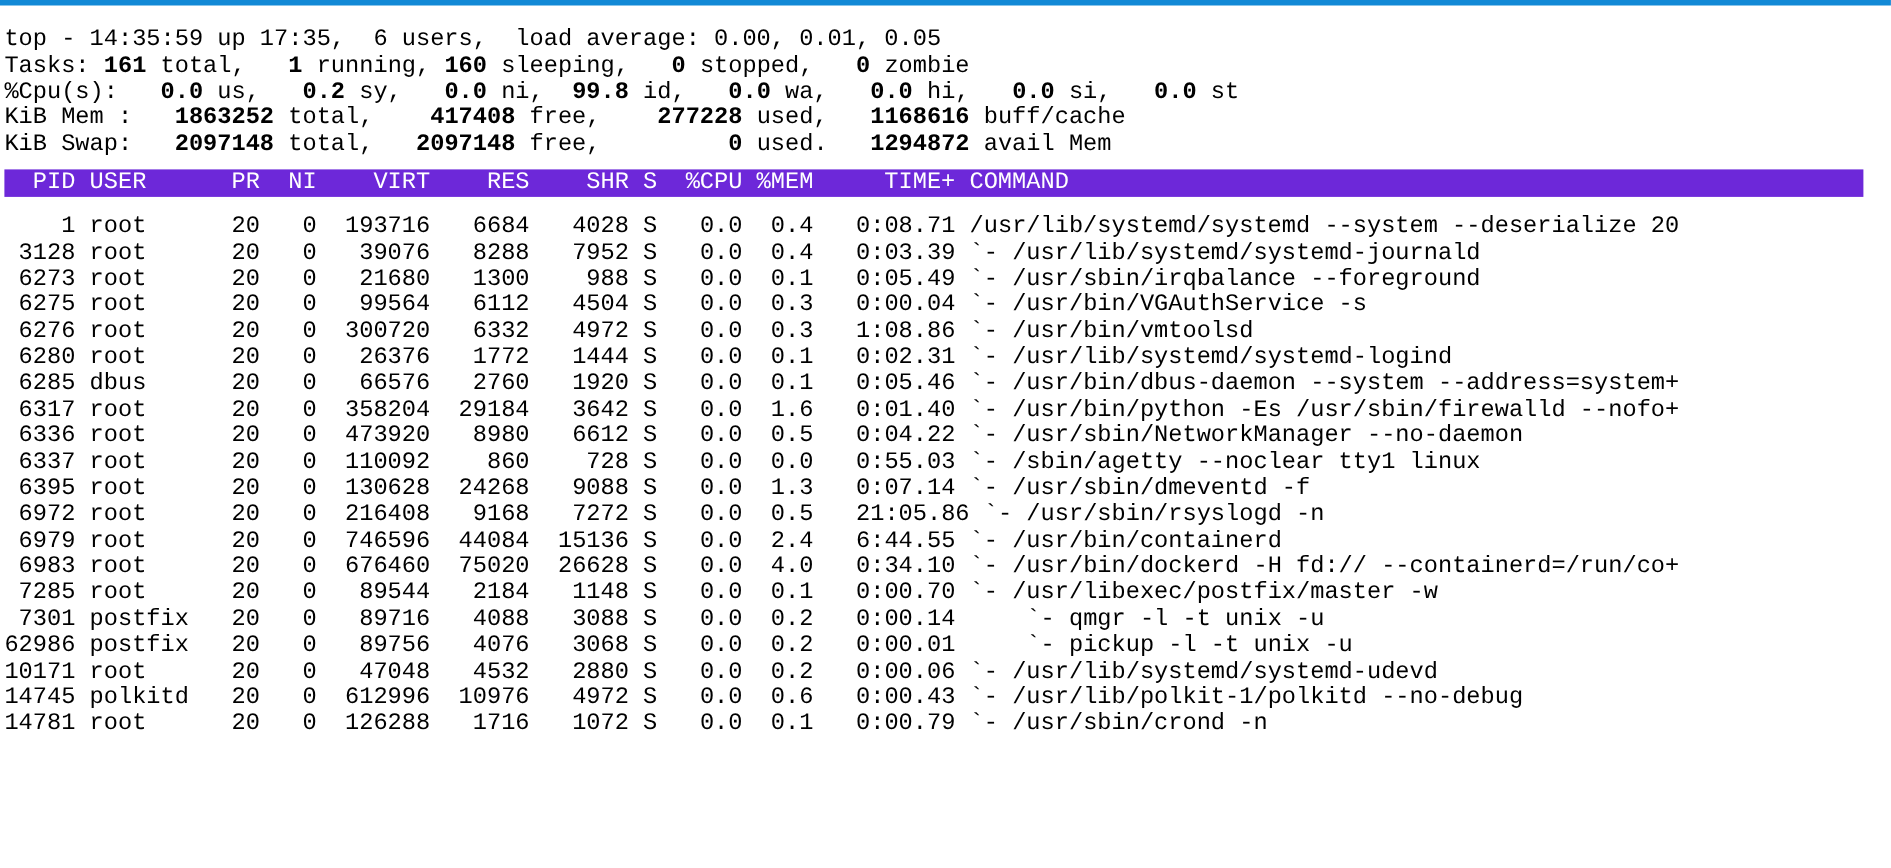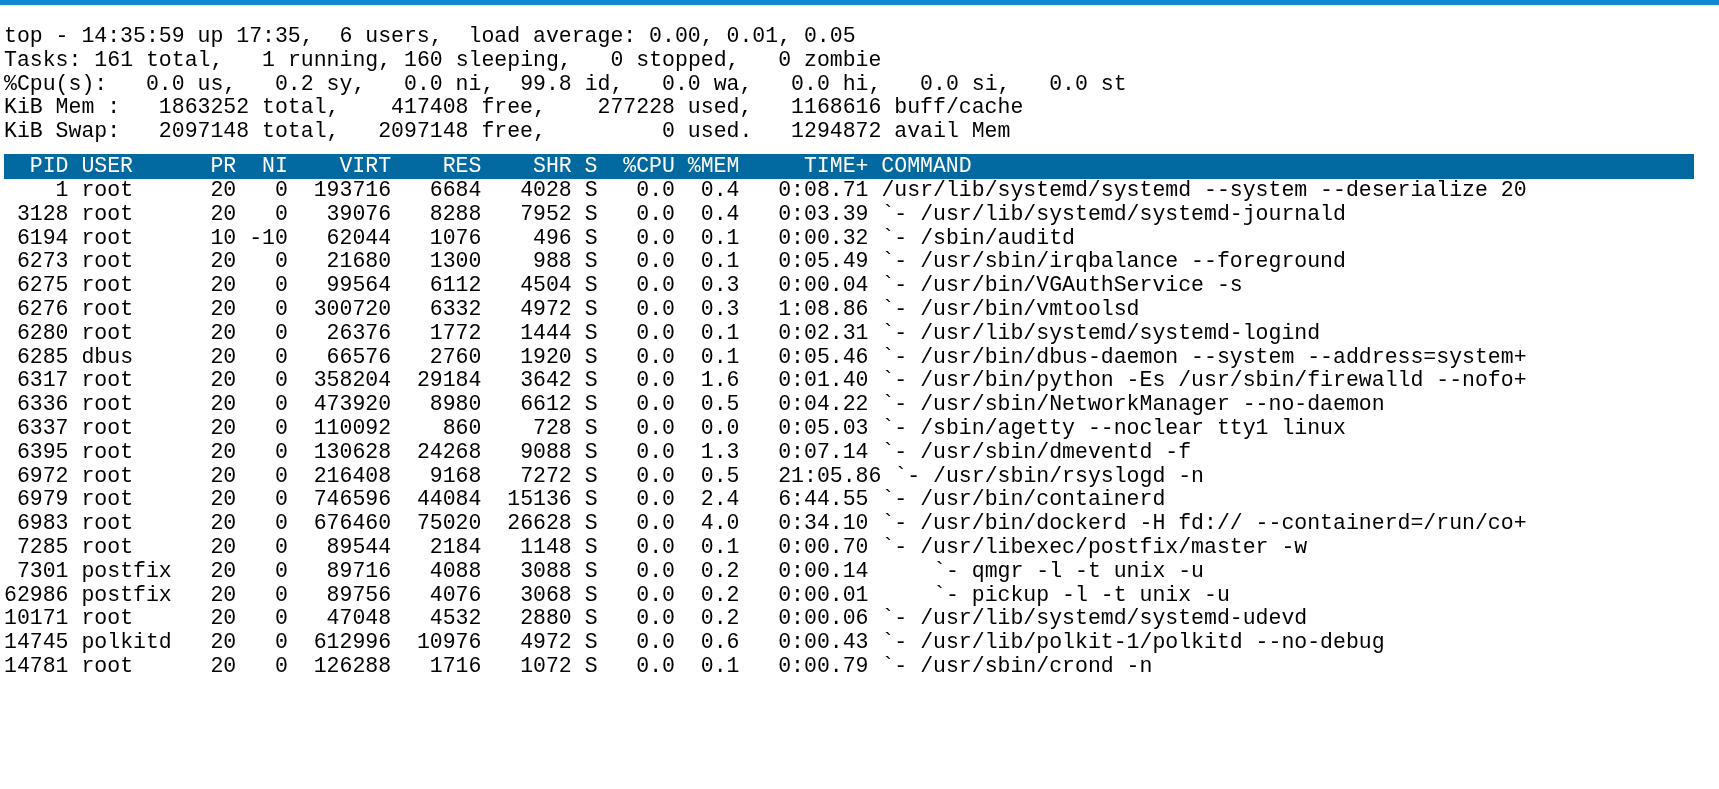--- a/index.html
+++ b/index.html
@@ -50,37 +50,37 @@
     white-space: pre;
     letter-spacing: 0px;
     height: 23.8px;
   }
 
   
   #summary {
     margin-bottom: 10px;
   }
   .line b {
-    font-weight: normal;
+    font-weight: bold;
   }
 
   
   #col-header {
-    background: #0369a1;
+    background: #6d28d9;
     color: #ffffff;
     width: 1690px;
     font-size: 21.5px;
     line-height: 25px;
     height: 25px;
     white-space: pre;
     letter-spacing: 0px;
   }
 
   #proc-list {
-    margin-top: 0px;
+    margin-top: 16px;
   }
   .proc-row {
     font-size: 21.5px;
     line-height: 23.8px;
     height: 23.8px;
     color: #000000;
     white-space: pre;
     letter-spacing: 0px;
   }
 </style>
@@ -99,29 +99,28 @@
       <div class="line" id="cpu-line">%Cpu(s):  <b> 0.0</b> us,  <b> 0.2</b> sy,  <b> 0.0</b> ni,  <b>99.8</b> id,  <b> 0.0</b> wa,  <b> 0.0</b> hi,  <b> 0.0</b> si,  <b> 0.0</b> st</div>
       <div class="line" id="mem-line">KiB Mem : <b>  1863252</b> total, <b>   417408</b> free, <b>   277228</b> used, <b>  1168616</b> buff/cache</div>
       <div class="line" id="swap-line">KiB Swap: <b>  2097148</b> total, <b>  2097148</b> free, <b>        0</b> used. <b>  1294872</b> avail Mem</div>
     </div>
 
     <div id="col-header">  PID USER      PR  NI    VIRT    RES    SHR S  %CPU %MEM     TIME+ COMMAND</div>
 
     <div id="proc-list">
         <div class="proc-row"><span>    1</span> <span>root     </span><span> 20</span><span>   0</span><span>  193716</span><span>   6684</span><span>   4028</span> <span>S</span><span>   0.0</span><span>  0.4</span><span>   0:08.71</span> <span></span><span>/usr/lib/systemd/systemd --system --deserialize 20</span></div>
         <div class="proc-row"><span> 3128</span> <span>root     </span><span> 20</span><span>   0</span><span>   39076</span><span>   8288</span><span>   7952</span> <span>S</span><span>   0.0</span><span>  0.4</span><span>   0:03.39</span> <span>`- </span><span>/usr/lib/systemd/systemd-journald</span></div>
-        <div class="proc-row"><span> 6194</span> <span>root     </span><span> 10</span><span> -10</span><span>   62044</span><span>   1076</span><span>    496</span> <span>S</span><span>   0.0</span><span>  0.1</span><span>   0:00.32</span> <span>`- </span><span>/sbin/auditd</span></div>
         <div class="proc-row"><span> 6273</span> <span>root     </span><span> 20</span><span>   0</span><span>   21680</span><span>   1300</span><span>    988</span> <span>S</span><span>   0.0</span><span>  0.1</span><span>   0:05.49</span> <span>`- </span><span>/usr/sbin/irqbalance --foreground</span></div>
         <div class="proc-row"><span> 6275</span> <span>root     </span><span> 20</span><span>   0</span><span>   99564</span><span>   6112</span><span>   4504</span> <span>S</span><span>   0.0</span><span>  0.3</span><span>   0:00.04</span> <span>`- </span><span>/usr/bin/VGAuthService -s</span></div>
         <div class="proc-row"><span> 6276</span> <span>root     </span><span> 20</span><span>   0</span><span>  300720</span><span>   6332</span><span>   4972</span> <span>S</span><span>   0.0</span><span>  0.3</span><span>   1:08.86</span> <span>`- </span><span>/usr/bin/vmtoolsd</span></div>
         <div class="proc-row"><span> 6280</span> <span>root     </span><span> 20</span><span>   0</span><span>   26376</span><span>   1772</span><span>   1444</span> <span>S</span><span>   0.0</span><span>  0.1</span><span>   0:02.31</span> <span>`- </span><span>/usr/lib/systemd/systemd-logind</span></div>
         <div class="proc-row"><span> 6285</span> <span>dbus     </span><span> 20</span><span>   0</span><span>   66576</span><span>   2760</span><span>   1920</span> <span>S</span><span>   0.0</span><span>  0.1</span><span>   0:05.46</span> <span>`- </span><span>/usr/bin/dbus-daemon --system --address=system+</span></div>
         <div class="proc-row"><span> 6317</span> <span>root     </span><span> 20</span><span>   0</span><span>  358204</span><span>  29184</span><span>   3642</span> <span>S</span><span>   0.0</span><span>  1.6</span><span>   0:01.40</span> <span>`- </span><span>/usr/bin/python -Es /usr/sbin/firewalld --nofo+</span></div>
         <div class="proc-row"><span> 6336</span> <span>root     </span><span> 20</span><span>   0</span><span>  473920</span><span>   8980</span><span>   6612</span> <span>S</span><span>   0.0</span><span>  0.5</span><span>   0:04.22</span> <span>`- </span><span>/usr/sbin/NetworkManager --no-daemon</span></div>
-        <div class="proc-row"><span> 6337</span> <span>root     </span><span> 20</span><span>   0</span><span>  110092</span><span>    860</span><span>    728</span> <span>S</span><span>   0.0</span><span>  0.0</span><span>   0:05.03</span> <span>`- </span><span>/sbin/agetty --noclear tty1 linux</span></div>
+        <div class="proc-row"><span> 6337</span> <span>root     </span><span> 20</span><span>   0</span><span>  110092</span><span>    860</span><span>    728</span> <span>S</span><span>   0.0</span><span>  0.0</span><span>   0:55.03</span> <span>`- </span><span>/sbin/agetty --noclear tty1 linux</span></div>
         <div class="proc-row"><span> 6395</span> <span>root     </span><span> 20</span><span>   0</span><span>  130628</span><span>  24268</span><span>   9088</span> <span>S</span><span>   0.0</span><span>  1.3</span><span>   0:07.14</span> <span>`- </span><span>/usr/sbin/dmeventd -f</span></div>
         <div class="proc-row"><span> 6972</span> <span>root     </span><span> 20</span><span>   0</span><span>  216408</span><span>   9168</span><span>   7272</span> <span>S</span><span>   0.0</span><span>  0.5</span><span>   21:05.86</span> <span>`- </span><span>/usr/sbin/rsyslogd -n</span></div>
         <div class="proc-row"><span> 6979</span> <span>root     </span><span> 20</span><span>   0</span><span>  746596</span><span>  44084</span><span>  15136</span> <span>S</span><span>   0.0</span><span>  2.4</span><span>   6:44.55</span> <span>`- </span><span>/usr/bin/containerd</span></div>
         <div class="proc-row"><span> 6983</span> <span>root     </span><span> 20</span><span>   0</span><span>  676460</span><span>  75020</span><span>  26628</span> <span>S</span><span>   0.0</span><span>  4.0</span><span>   0:34.10</span> <span>`- </span><span>/usr/bin/dockerd -H fd:// --containerd=/run/co+</span></div>
         <div class="proc-row"><span> 7285</span> <span>root     </span><span> 20</span><span>   0</span><span>   89544</span><span>   2184</span><span>   1148</span> <span>S</span><span>   0.0</span><span>  0.1</span><span>   0:00.70</span> <span>`- </span><span>/usr/libexec/postfix/master -w</span></div>
         <div class="proc-row"><span> 7301</span> <span>postfix  </span><span> 20</span><span>   0</span><span>   89716</span><span>   4088</span><span>   3088</span> <span>S</span><span>   0.0</span><span>  0.2</span><span>   0:00.14</span> <span>    `- </span><span>qmgr -l -t unix -u</span></div>
         <div class="proc-row"><span>62986</span> <span>postfix  </span><span> 20</span><span>   0</span><span>   89756</span><span>   4076</span><span>   3068</span> <span>S</span><span>   0.0</span><span>  0.2</span><span>   0:00.01</span> <span>    `- </span><span>pickup -l -t unix -u</span></div>
         <div class="proc-row"><span>10171</span> <span>root     </span><span> 20</span><span>   0</span><span>   47048</span><span>   4532</span><span>   2880</span> <span>S</span><span>   0.0</span><span>  0.2</span><span>   0:00.06</span> <span>`- </span><span>/usr/lib/systemd/systemd-udevd</span></div>
         <div class="proc-row"><span>14745</span> <span>polkitd  </span><span> 20</span><span>   0</span><span>  612996</span><span>  10976</span><span>   4972</span> <span>S</span><span>   0.0</span><span>  0.6</span><span>   0:00.43</span> <span>`- </span><span>/usr/lib/polkit-1/polkitd --no-debug</span></div>
         <div class="proc-row"><span>14781</span> <span>root     </span><span> 20</span><span>   0</span><span>  126288</span><span>   1716</span><span>   1072</span> <span>S</span><span>   0.0</span><span>  0.1</span><span>   0:00.79</span> <span>`- </span><span>/usr/sbin/crond -n</span></div>

